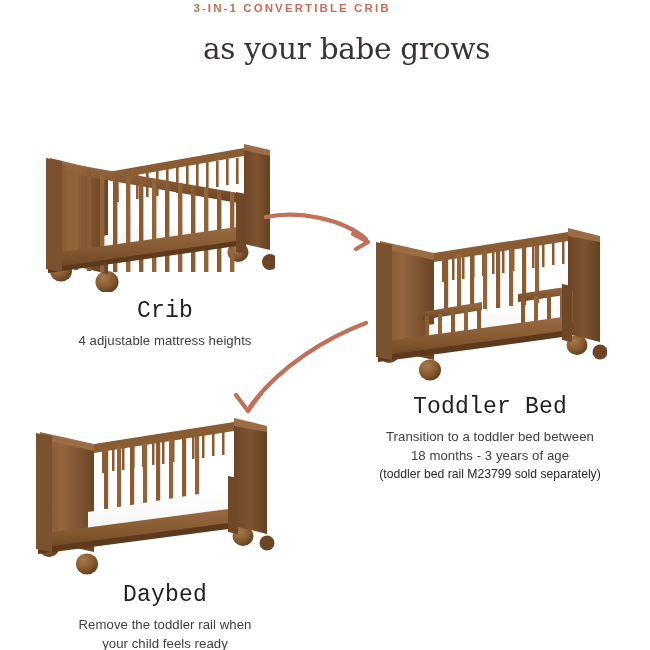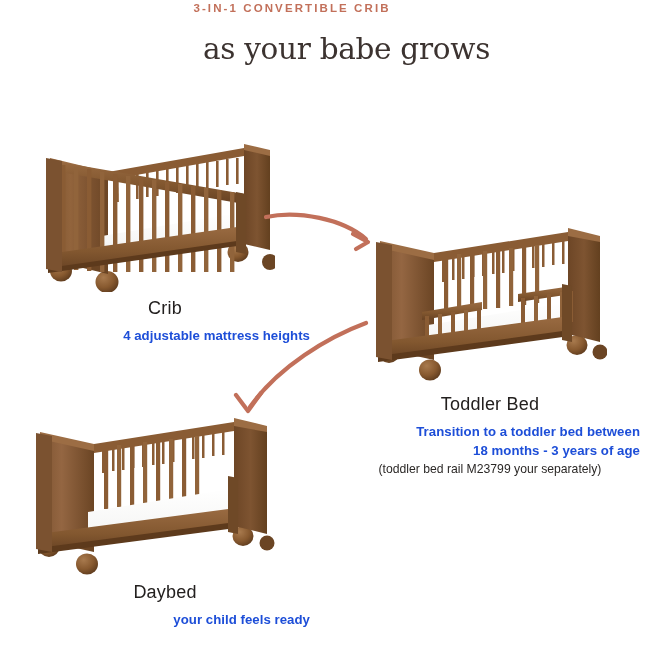--- a/index.html
+++ b/index.html
@@ -50,35 +50,34 @@
     letter-spacing: -0.3px;
     color: #3c3330;
   }
   .headline .line2 { display: block; padding-left: 43px; }
 
   .caption {
     position: absolute;
     text-align: center;
   }
   .caption .cap-title {
-    font-family: Liberation Sans, sans-serif;
-    font-size: 18px;
+    font-family: Liberation Mono, monospace;
+    font-size: 23px;
     font-weight: 400;
     color: #23201f;
     letter-spacing: 0.2px;
     margin-bottom: 7px;
   }
   .caption .cap-line {
     font-family: "Liberation Sans", sans-serif;
     font-size: 13.2px;
-    font-weight: 700;
+    font-weight: 400;
     line-height: 1.45;
-    color: #1d4ed8;
+    color: #404040;
     letter-spacing: 0.05px;
-    text-align: right;
   }
   .caption .cap-note {
     font-family: "Liberation Sans", sans-serif;
     font-size: 12.2px;
     line-height: 1.5;
     color: #2b2826;
   }
 
   #caption-crib      { left: 20px;  top: 298px; width: 290px; }
   #caption-toddler   { left: 340px; top: 394px; width: 300px; }
@@ -403,21 +402,22 @@
 
   <div class="caption" id="caption-crib">
     <div class="cap-title">Crib</div>
     <div class="cap-line">4 adjustable mattress heights</div>
   </div>
 
   <div class="caption" id="caption-toddler">
     <div class="cap-title">Toddler Bed</div>
     <div class="cap-line">Transition to a toddler bed between</div>
     <div class="cap-line">18 months - 3 years of age</div>
-    <div class="cap-note">(toddler bed rail M23799 your separately)</div>
+    <div class="cap-note">(toddler bed rail M23799 sold separately)</div>
   </div>
 
   <div class="caption" id="caption-daybed">
     <div class="cap-title">Daybed</div>
+    <div class="cap-line">Remove the toddler rail when</div>
     <div class="cap-line">your child feels ready</div>
   </div>
 
 </div>
 
 </body></html>

